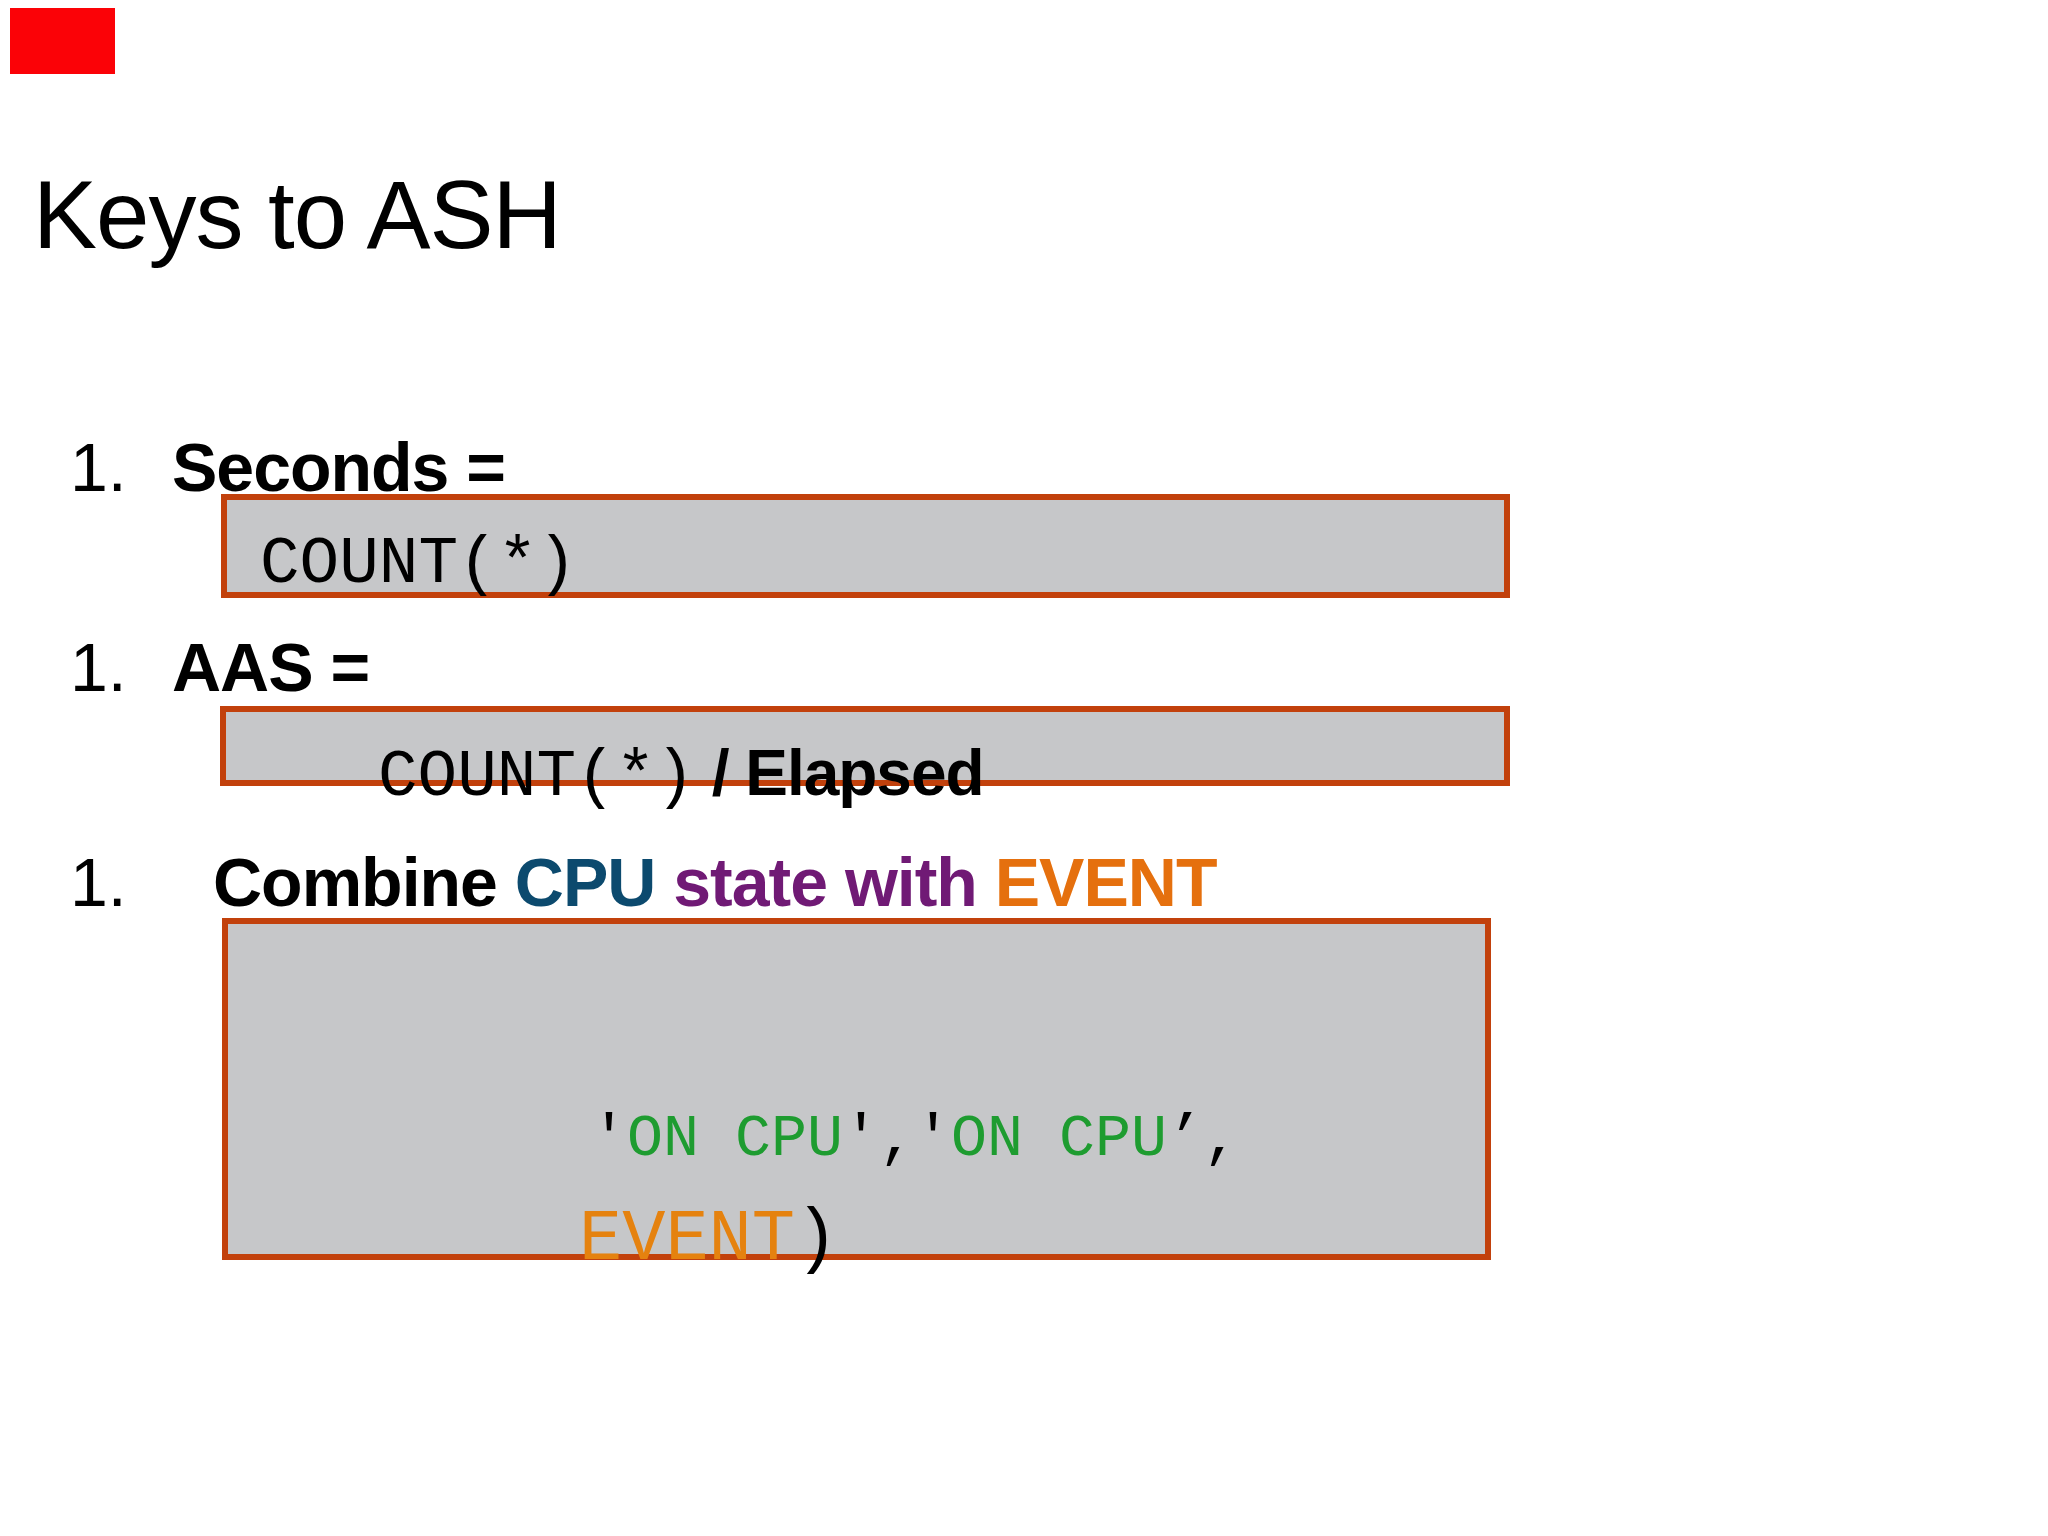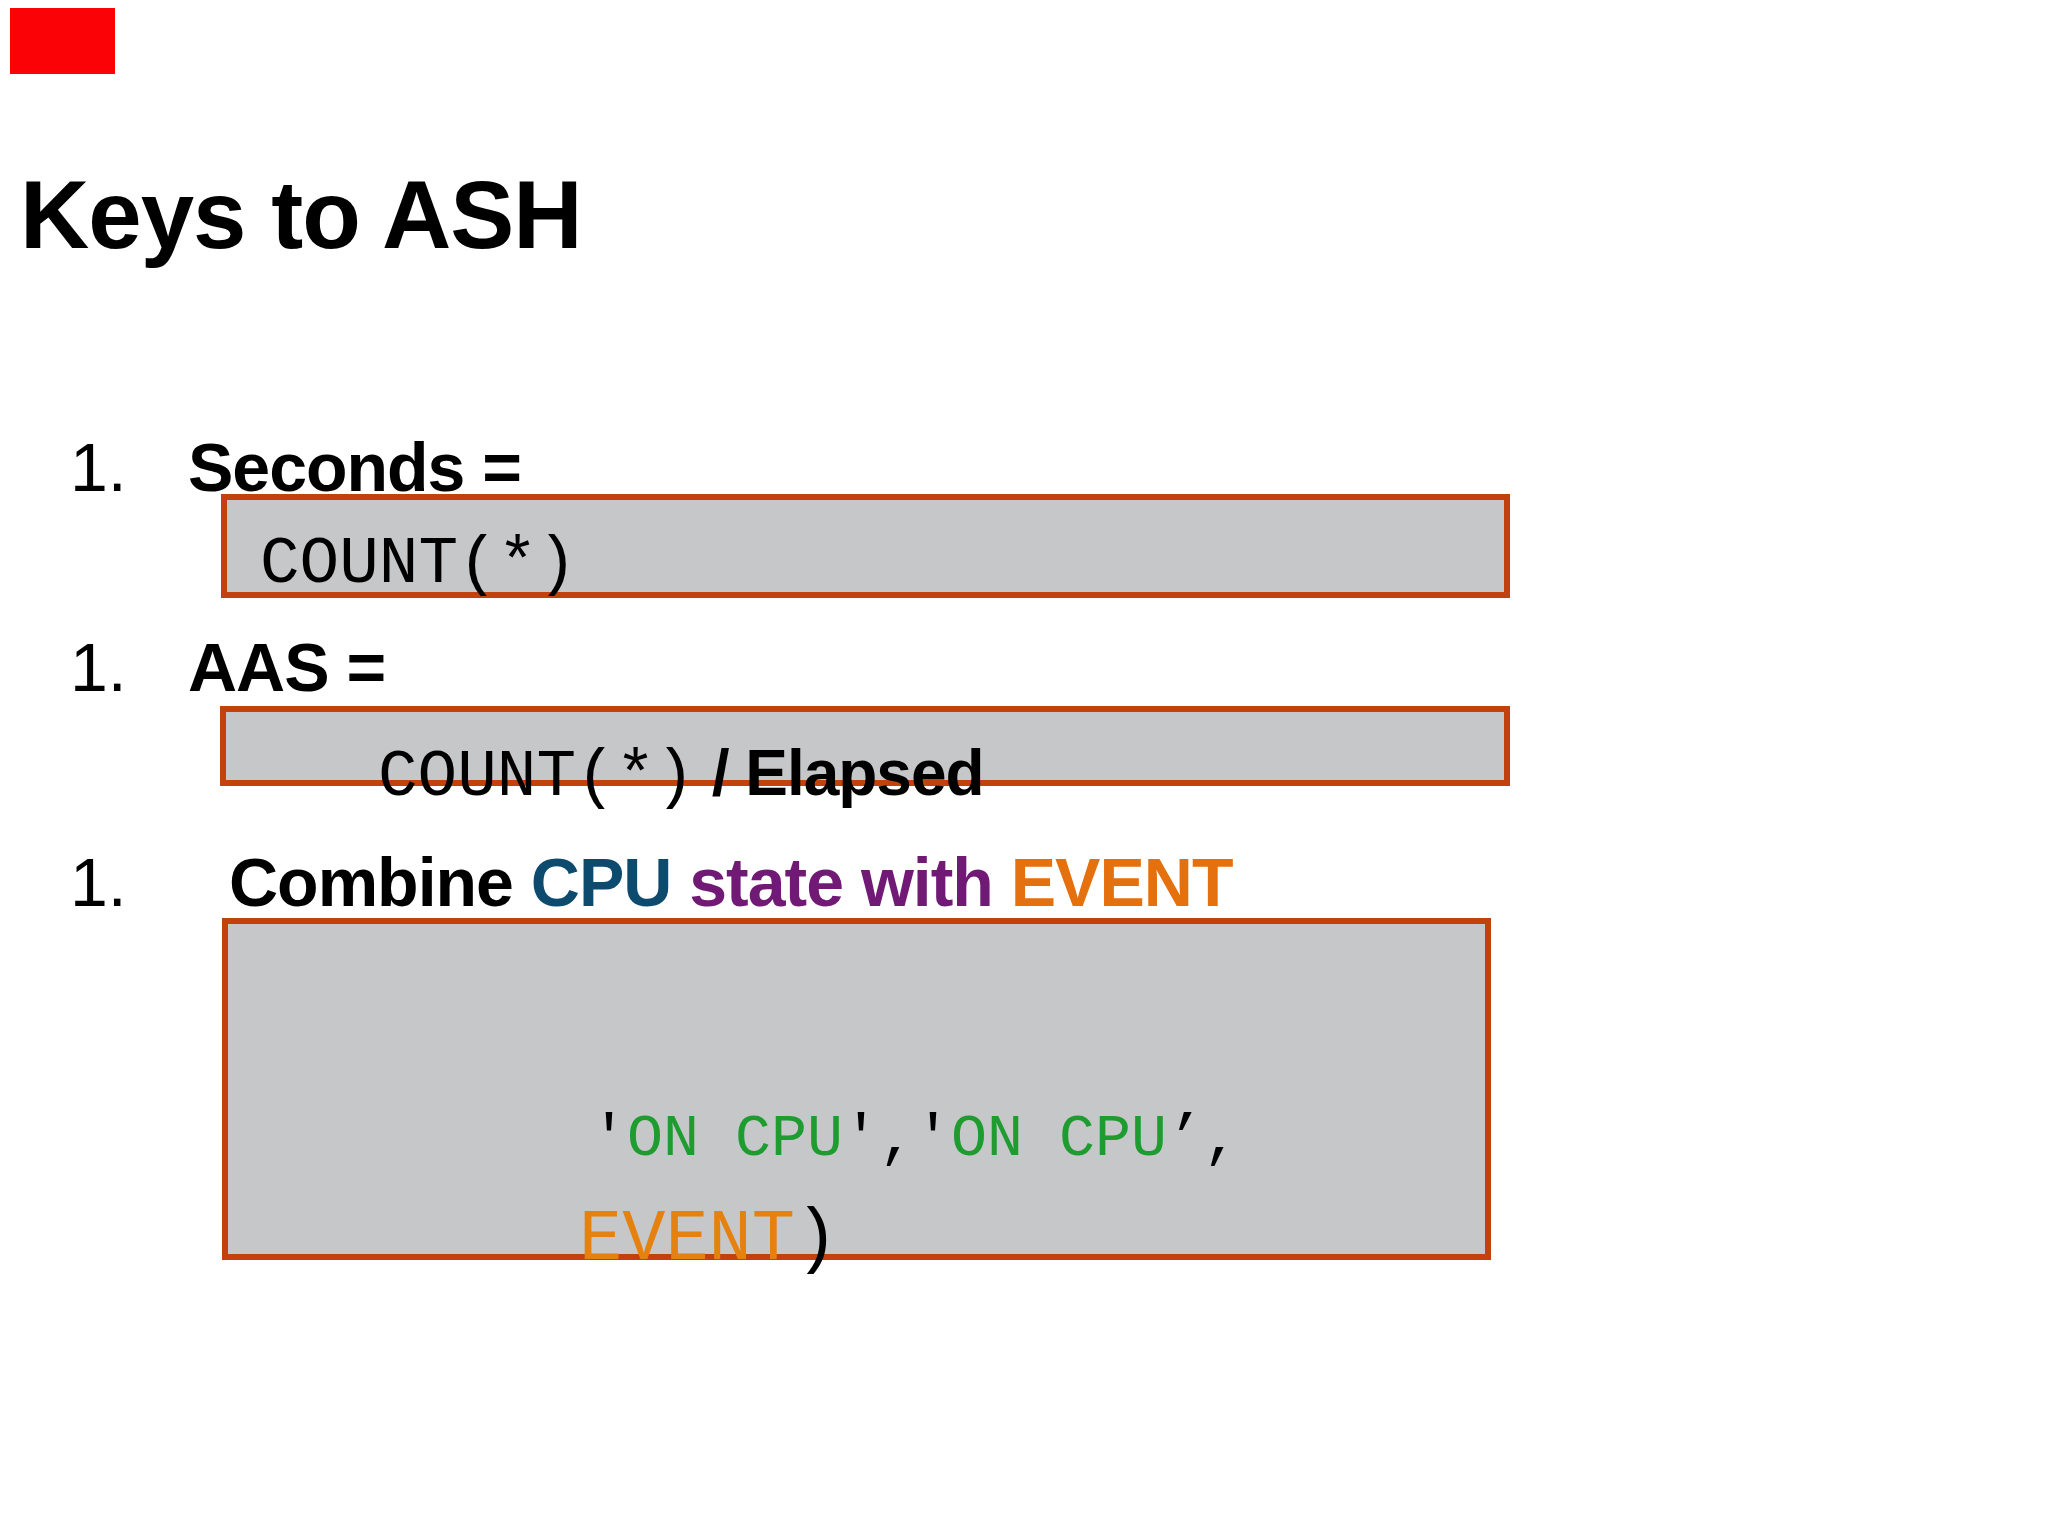--- a/index.html
+++ b/index.html
@@ -2,23 +2,23 @@
 <html><head>
 <meta charset="utf-8">
 <style>
   html,body{margin:0;padding:0;}
   body{
     width:2048px;height:1536px;background:#ffffff;position:relative;
     overflow:hidden;font-family:"Liberation Sans", sans-serif;color:#000;
   }
   .abs{position:absolute;}
   #red-bar{left:10px;top:8px;width:105px;height:66px;}
-  #title{left:20px;top:160px;font-size:96px;font-weight:700;letter-spacing:-1px;white-space:nowrap;}
+  #title{left:33px;top:160px;font-size:96px;font-weight:400;letter-spacing:-1px;white-space:nowrap;}
   .item-num{font-size:68px;font-weight:400;left:70px;white-space:nowrap;}
-  .item-text{font-size:68px;font-weight:600;left:188px;white-space:nowrap;letter-spacing:-1px;}
+  .item-text{font-size:68px;font-weight:600;left:172px;white-space:nowrap;letter-spacing:-1px;}
   #item1-num,#item1-text{top:428px;}
   #item2-num,#item2-text{top:628px;}
   #item3-num,#item3-text{top:843px;}
   .code-box{border:6px solid #c2410c;box-sizing:border-box;}
   #box1{left:221px;top:494px;width:1289px;height:104px;}
   #box2{left:220px;top:706px;width:1290px;height:80px;}
   #box3{left:222px;top:918px;width:1269px;height:342px;}
   .code-line{position:absolute;white-space:pre;font-family:"Liberation Mono", monospace;line-height:1.05;}
   #box1-line1{left:33px;top:30px;font-size:66px;}
   #box2-line1{left:152px;top:28px;font-size:66px;}

